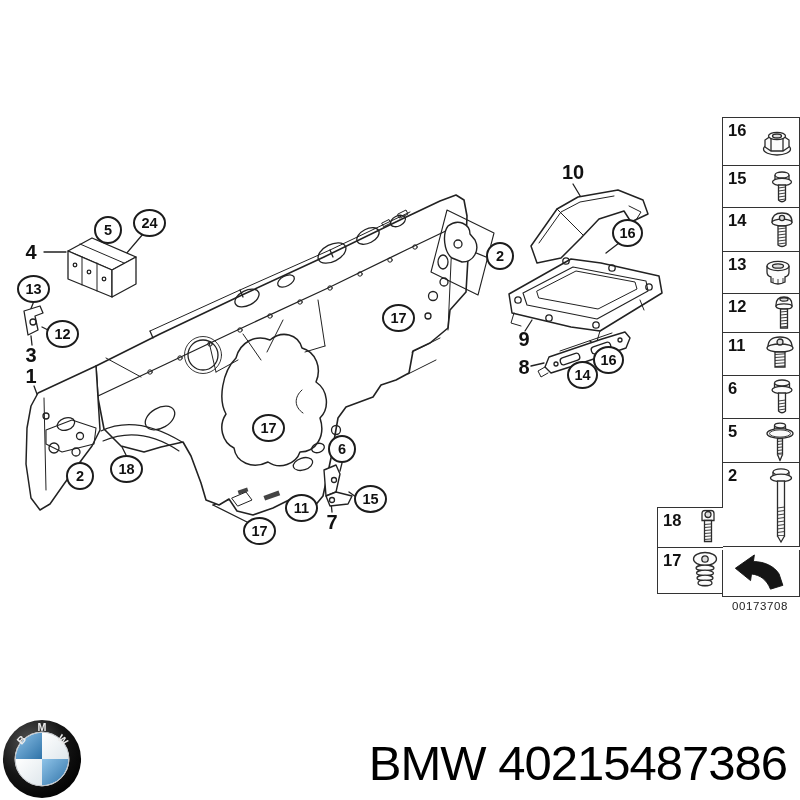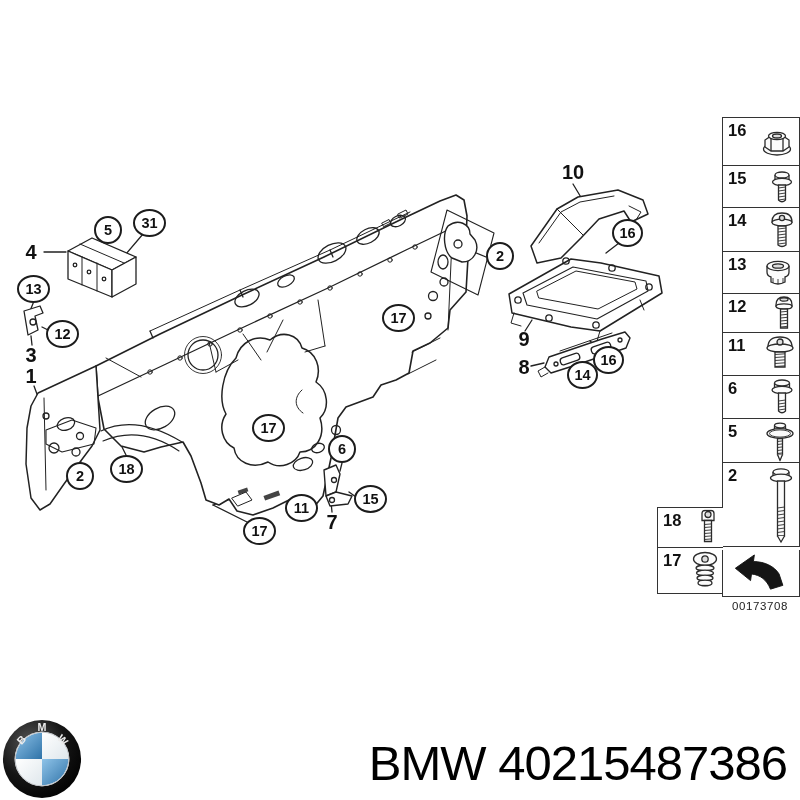--- a/index.html
+++ b/index.html
@@ -202,21 +202,21 @@
       <path fill="#fff" stroke-width="1.4" d="M326,496 L336,492 L352,496 L348,504 L330,506 Z"></path>
       <circle cx="332" cy="500" r="2.5"></circle>
         <circle cx="334" cy="480" r="2.5"></circle>
     </g>
   </svg>
 
   <div class="callout c28" style="left:94px;top:216px;">
       <span>5</span>
     </div>
   <div class="callout c33" style="left:133px;top:209px;">
-      <span>31</span>
+      <span>24</span>
     </div>
   <div class="callout c33" style="left:17px;top:275px;">
       <span>13</span>
     </div>
   <div class="callout c33" style="left:46px;top:320px;">
       <span>12</span>
     </div>
   <div class="callout c28" style="left:66px;top:462px;">
       <span>2</span>
     </div>

